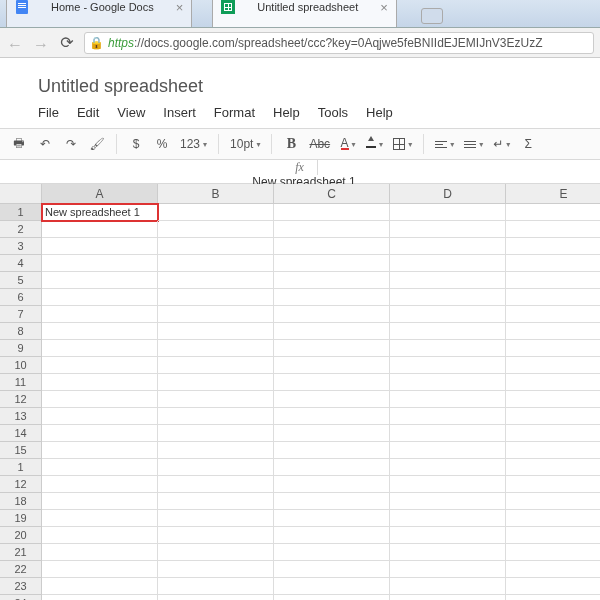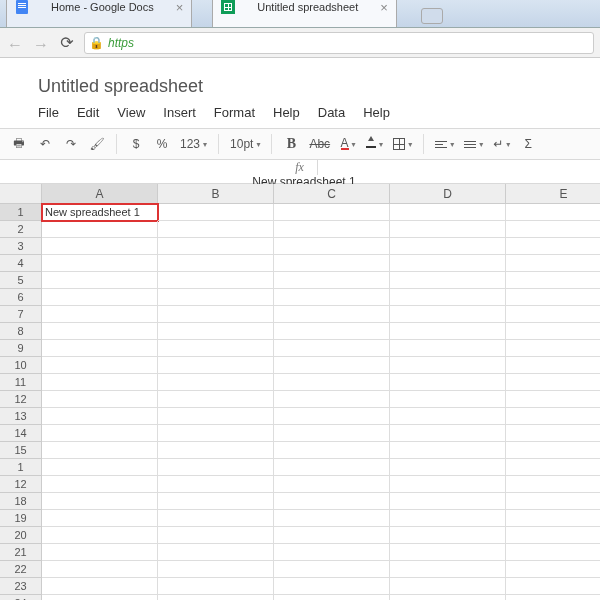--- a/index.html
+++ b/index.html
@@ -84,33 +84,34 @@
   <div class="newtab"></div>
 </div>
 
 <div class="addr-bar">
   <div class="nav-btn">←</div>
   <div class="nav-btn">→</div>
   <div class="nav-btn enabled">⟳</div>
   <div class="url-box">
     <span class="lock">🔒</span>
     <span class="url-proto">https</span>
+      <span class="url-rest">://docs.google.com/spreadsheet/ccc?key=0Aqjwe5feBNIIdEJEMIJnV3EzUzZ</span>
   </div>
 </div>
 
 <div class="doc-area">
   <div class="doc-title">Untitled spreadsheet</div>
   <div class="menu-bar">
     <span class="menu-item">File</span>
     <span class="menu-item">Edit</span>
     <span class="menu-item">View</span>
     <span class="menu-item">Insert</span>
     <span class="menu-item">Format</span>
     <span class="menu-item">Help</span>
-    <span class="menu-item">Data</span>
+    <span class="menu-item">Tools</span>
     <span class="menu-item">Help</span>
   </div>
 </div>
 
 <div class="toolbar">
   <div class="tb-btn">
       <span>🖶</span>
     </div>
   <div class="tb-btn">
       <span>↶</span>

